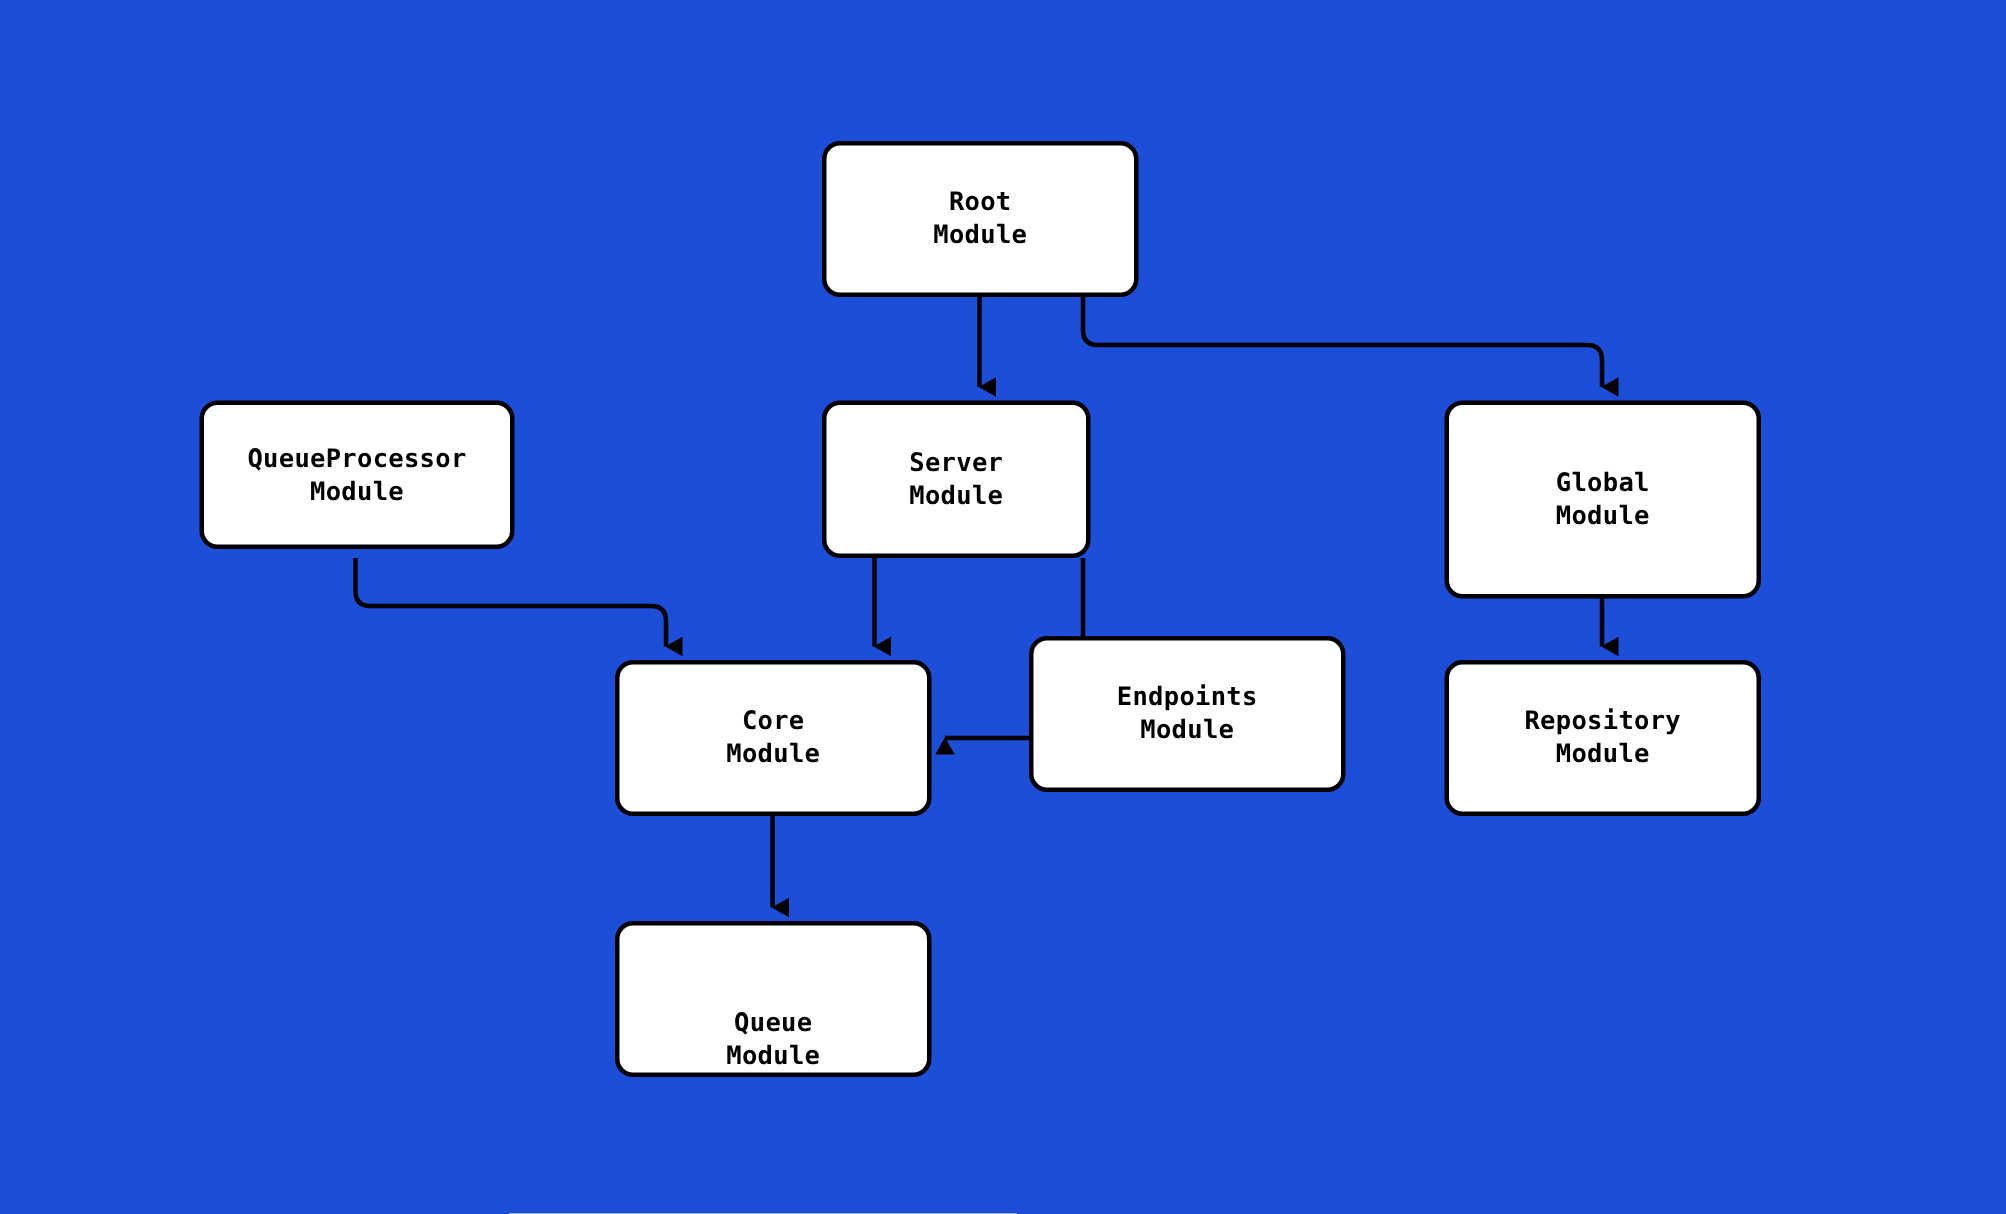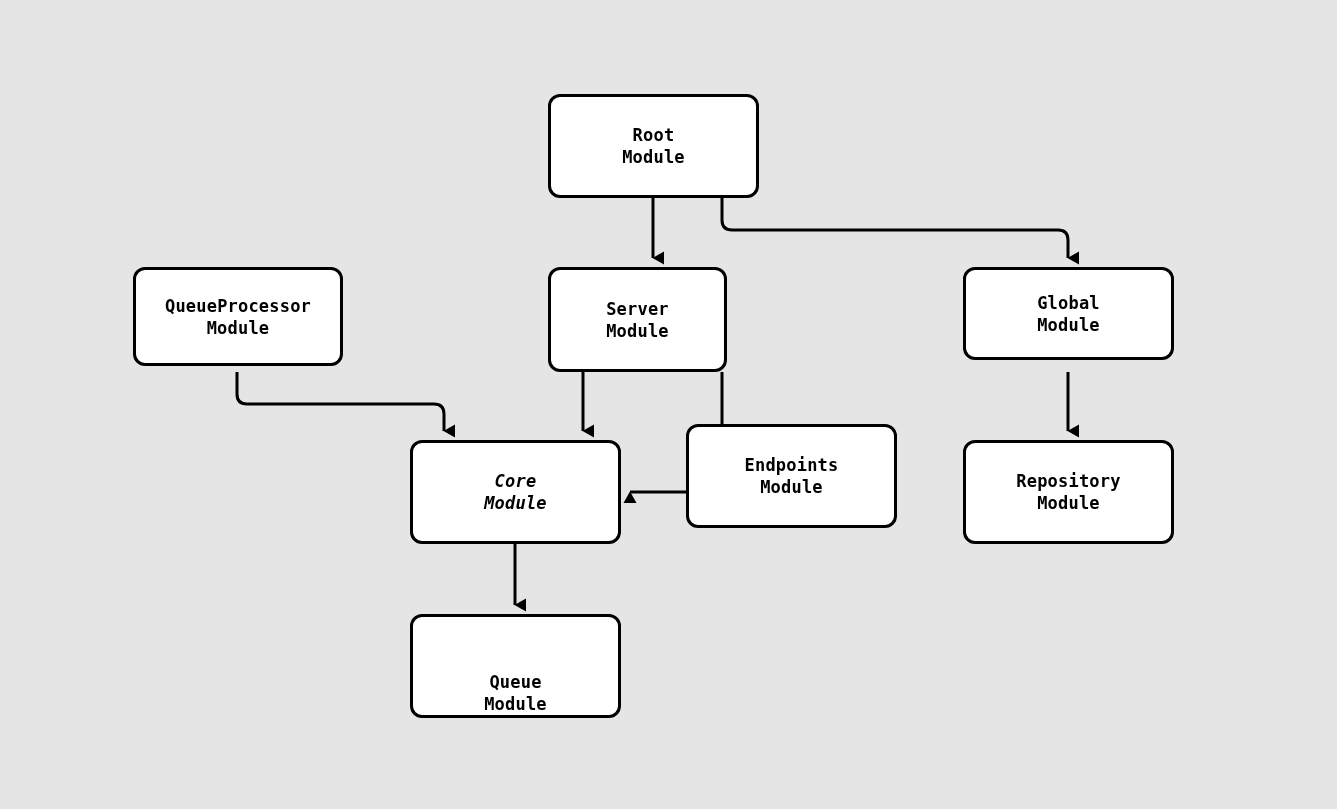--- a/index.html
+++ b/index.html
@@ -42,21 +42,21 @@
     color: #000000;
     text-align: center;
     white-space: pre;
     letter-spacing: 0.2px;
     user-select: none;
   }
 </style>
 </head>
 <body>
 
-<div id="canvas" style="background: #e5e5e5;">
+<div id="canvas" style="background: #1d4ed8;">
 
   <svg id="diagram-svg" viewBox="0 0 1337 809" xmlns="http://www.w3.org/2000/svg">
     <defs>
       <marker id="arrowDown" markerWidth="14" markerHeight="12" refX="7" refY="11" orient="auto" markerUnits="userSpaceOnUse">
         <path d="M 0.5 0 L 13.5 0 L 7 11.5 Z" fill="#000000"></path>
       </marker>
       <marker id="arrowLeftHead" markerWidth="14" markerHeight="12" refX="7" refY="11" orient="auto" markerUnits="userSpaceOnUse">
         <path d="M 0.5 0 L 13.5 0 L 7 11.5 Z" fill="#000000"></path>
       </marker>
     </defs>
@@ -90,26 +90,26 @@
   <div class="node-box" title="QueueProcessor Module" style="left: 133px; top: 267px; width: 210px; height: 99px; border-color: rgb(0, 0, 0); background: rgb(255, 255, 255); border-width: 3px;">
     <span class="node-label">QueueProcessor
 Module</span>
   </div>
 
   <div class="node-box" title="Server Module" style="left: 548px; top: 267px; width: 179px; height: 105px; border-color: rgb(0, 0, 0); background: rgb(255, 255, 255); border-width: 3px;">
     <span class="node-label">Server
 Module</span>
   </div>
 
-  <div class="node-box" title="Global Module" style="left: 963px; top: 267px; width: 211px; height: 93px; border-color: rgb(0, 0, 0); background: rgb(255, 255, 255); border-width: 3px;">
+  <div class="node-box" title="Global Module" style="left: 963px; top: 267px; width: 211px; height: 132px; border-color: rgb(0, 0, 0); background: rgb(255, 255, 255); border-width: 3px;">
     <span class="node-label">Global
 Module</span>
   </div>
 
-  <div class="node-box" title="Core Module" style="left: 410px; top: 440px; width: 211px; height: 104px; border-color: rgb(0, 0, 0); background: rgb(255, 255, 255); border-width: 3px; font-style: italic;">
+  <div class="node-box" title="Core Module" style="left: 410px; top: 440px; width: 211px; height: 104px; border-color: rgb(0, 0, 0); background: rgb(255, 255, 255); border-width: 3px;">
     <span class="node-label">Core
 Module</span>
   </div>
 
   <div class="node-box" title="Endpoints Module" style="left: 686px; top: 424px; width: 211px; height: 104px; border-color: rgb(0, 0, 0); background: rgb(255, 255, 255); border-width: 3px;">
     <span class="node-label">Endpoints
 Module</span>
   </div>
 
   <div class="node-box" title="Repository Module" style="left: 963px; top: 440px; width: 211px; height: 104px; border-color: rgb(0, 0, 0); background: rgb(255, 255, 255); border-width: 3px;">

